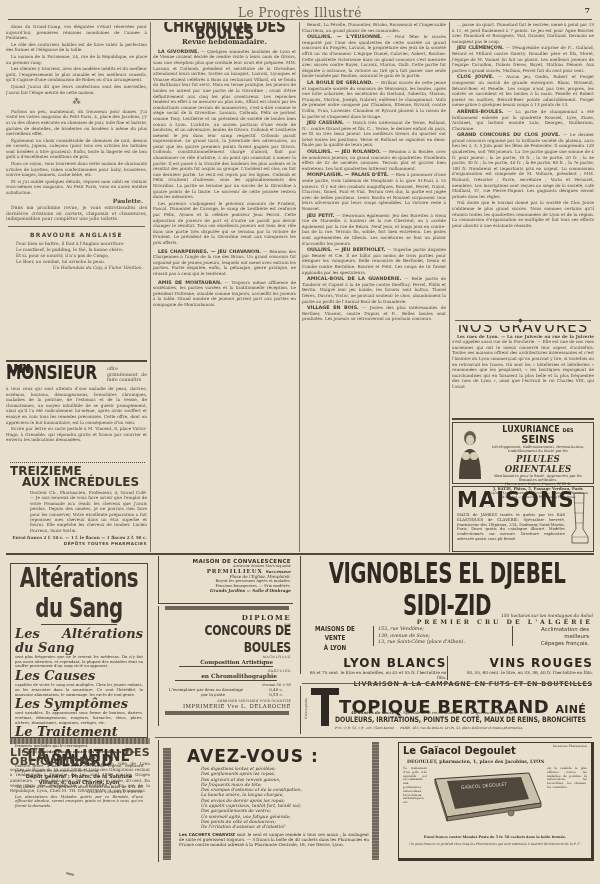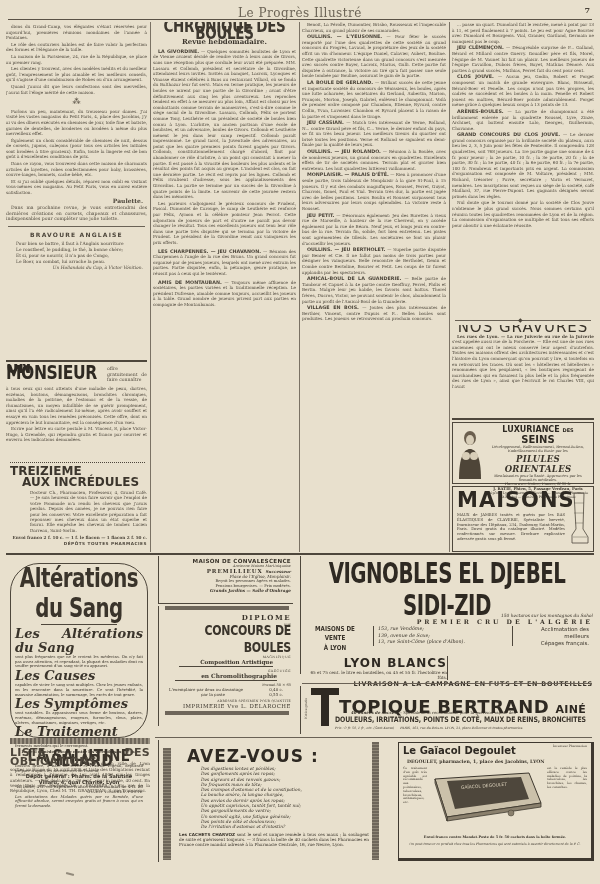--- a/index.html
+++ b/index.html
@@ -189,21 +189,21 @@
         <line x1="6" y1="22" x2="16" y2="22" stroke="#4e473c" stroke-width="0.4"></line>
         <line x1="7" y1="32" x2="15" y2="32" stroke="#4e473c" stroke-width="0.4"></line>
         <line x1="5" y1="46" x2="19" y2="46" stroke="#4e473c" stroke-width="0.4"></line>
       </svg>
     </div>
     <div style="position:absolute; left:4px; top:26px; width:108px; font-size:3.8px; line-height:4.8px; text-align:justify;">MAUX de JAMBES traités et guéris par les BAS ÉLASTIQUES de CLAVERIE, Spécialiste breveté, fournisseur des Hôpitaux, 234, Faubourg Saint-Martin, Paris. Envoi gratis du catalogue illustré. Modèles confectionnés sur mesure. Brochure explicative adressée gratis sous pli fermé.</div>
   </div>
 
   <div class="hrule thick" style="left:6px; width:588px; top:553px;"></div>
 
-  <div class="box" style="left:10px; top:563px; width:136px; height:173px; border-width:1.5px;border-radius:29px;">
+  <div class="box" style="left:10px; top:563px; width:136px; height:173px; border-width:1.5px;">
     <div class="alt-head" style="margin-top:4px;">Altérations du Sang</div>
     <div class="hrule" style="position:relative; margin:6px 30px 2px; border-color:#4e473c;"></div>
     <div style="padding:0 4px; font-size:3.8px; line-height:4.7px; text-align:justify;">
       <div class="alt-sub">Les Altérations du Sang</div>
       <div>sont plus fréquentes que ne le croient les médecins. On n'y fait pas assez attention, et cependant, la plupart des maladies dont on souffre proviennent d'un sang vicié ou appauvri.</div>
       <div class="alt-sub">Les Causes</div>
       <div>capables de vicier le sang sont multiples. Chez les jeunes enfants, on les rencontre dans la nourriture. Ce sont l'hérédité, la mauvaise alimentation, le surmenage, les excès de tout genre.</div>
       <div class="alt-sub">Les Symptômes</div>
       <div>sont variables. Ils apparaissent sous forme de boutons, dartres, eczémas, démangeaisons, rougeurs, furoncles, clous, plaies, ulcères, rhumatismes, migraines, vertiges, etc.</div>
       <div class="alt-sub">Le Traitement</div>
@@ -281,20 +281,24 @@
         <div>Acclimatation des</div>
         <div>meilleurs</div>
         <div>Cépages français.</div>
       </div>
     </div>
     <div style="display:flex; position:relative;">
       <div class="center" style="width:146px; border-right:1px solid #4e473c;">
         <div class="vin-big">LYON BLANCS</div>
         <div style="font-size:4.2px; line-height:5.2px;">65 et 75 cent. le litre en bouteilles, ou 45 et 55 fr. l'hectolitre en fûts.</div>
       </div>
+      <div class="center" style="width:146px;">
+        <div class="vin-big">VINS ROUGES</div>
+        <div style="font-size:4.2px; line-height:5.2px;">50, 55, 60 cent. le litre, ou 33, 36, 40 fr. l'hectolitre en fûts.</div>
+      </div>
     </div>
     <div class="center b sans" style="font-size:6.4px; letter-spacing:0.8px; margin-top:0;">LIVRAISON A LA CAMPAGNE EN FUTS ET EN BOUTEILLES</div>
   </div>
 
   <div class="hrule" style="left:302px; width:290px; top:683px; border-top-width:1.5px;"></div>
 
   <div style="position:absolute; left:300px; top:686px; width:292px; height:48px; border-left:1px solid #4e473c;">
     <div style="position:absolute; left:3px; top:12px; font-size:3.2px; writing-mode:vertical-rl; transform:rotate(180deg);">Notice gratis</div>
     <div style="position:absolute; left:10px; top:2px; width:28px; height:38px;">
       <div style="position:absolute; left:0; top:0; width:28px; height:7px; background:#2e2922;"></div>

